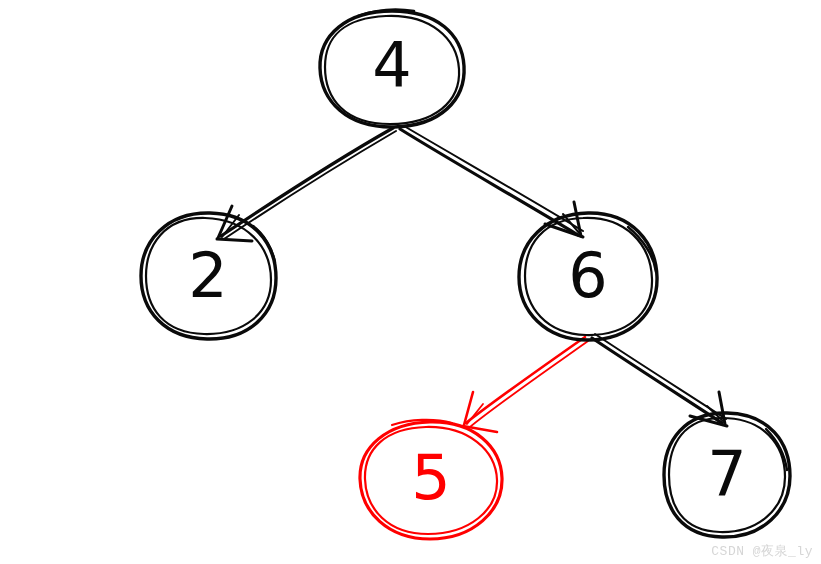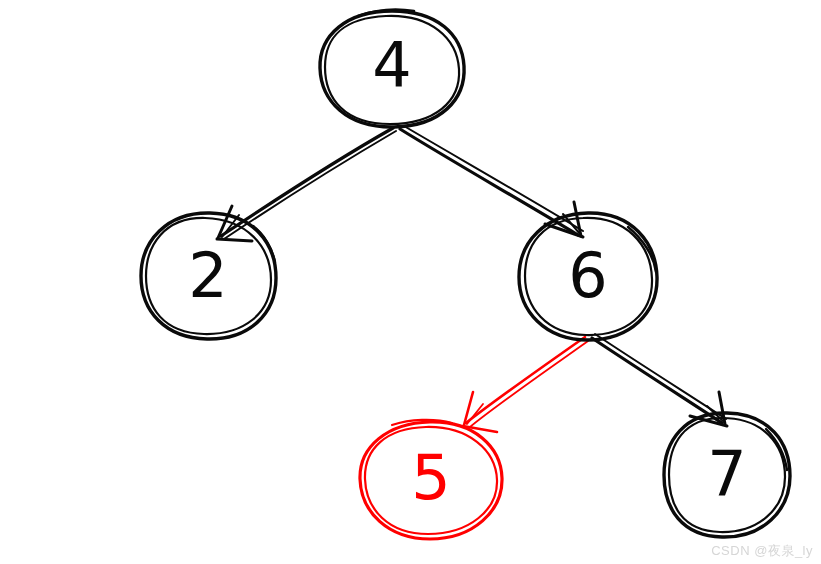--- a/index.html
+++ b/index.html
@@ -50,21 +50,21 @@
   .sketch-stroke-red {
     fill: none;
     stroke: #ff0000;
     stroke-linecap: round;
     stroke-linejoin: round;
   }
   .watermark-text {
     position: absolute;
     right: 8px;
     bottom: 4px;
-    font-family: Liberation Sans, sans-serif;
+    font-family: Liberation Mono, monospace;
     font-size: 13px;
     color: #d6d6d6;
     white-space: nowrap;
     letter-spacing: 0.5px;
     user-select: none;
   }
 </style>
 </head>
 <body>
 

